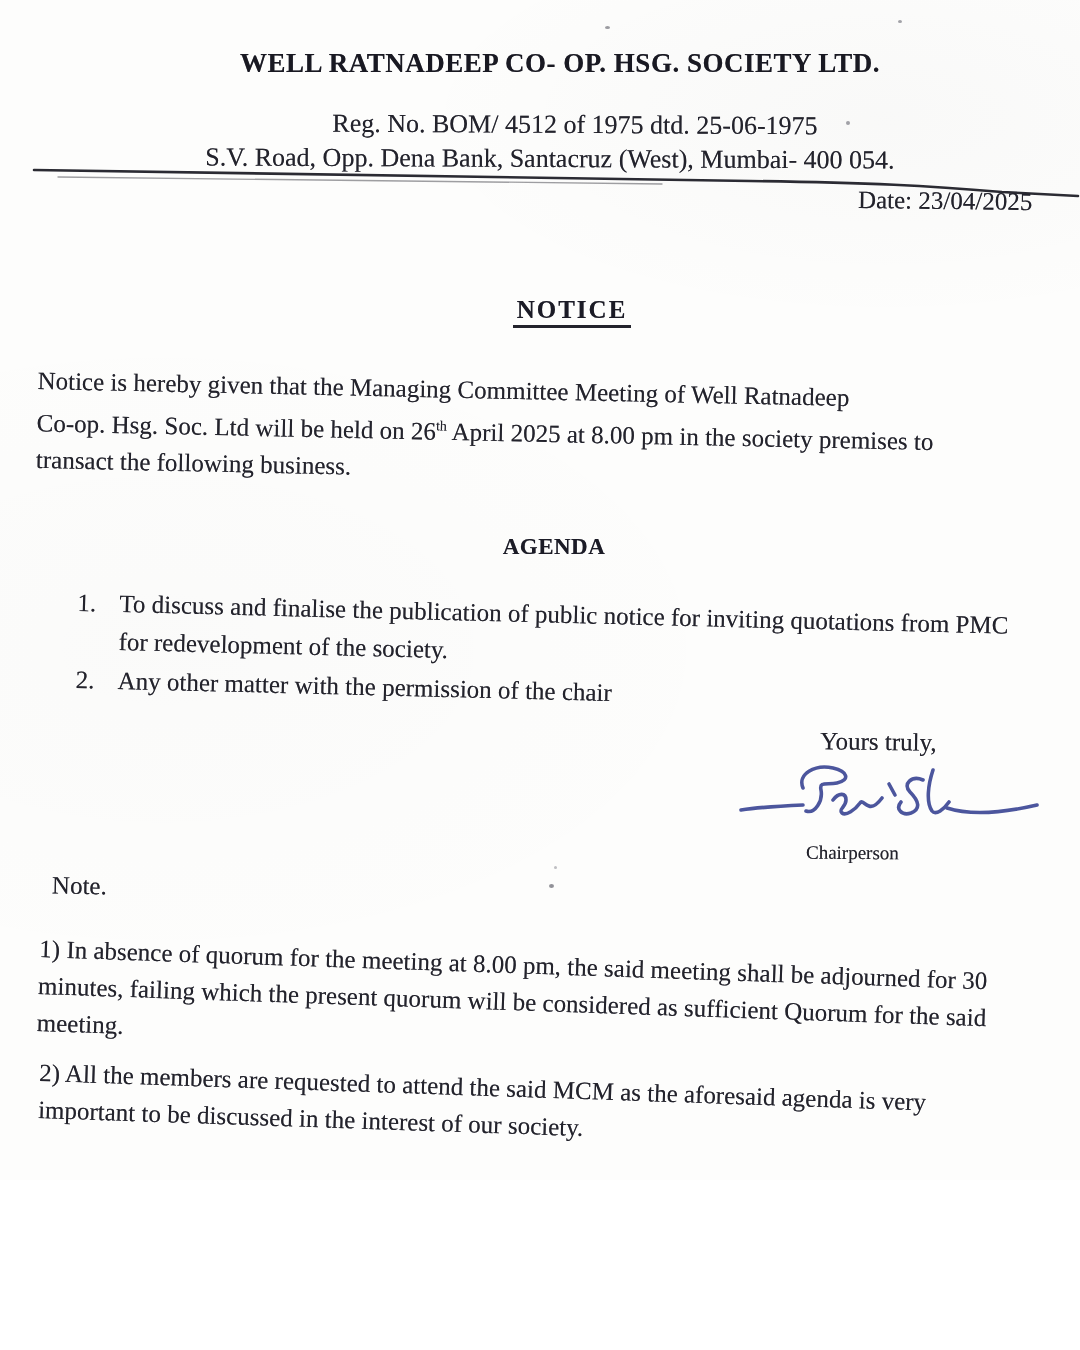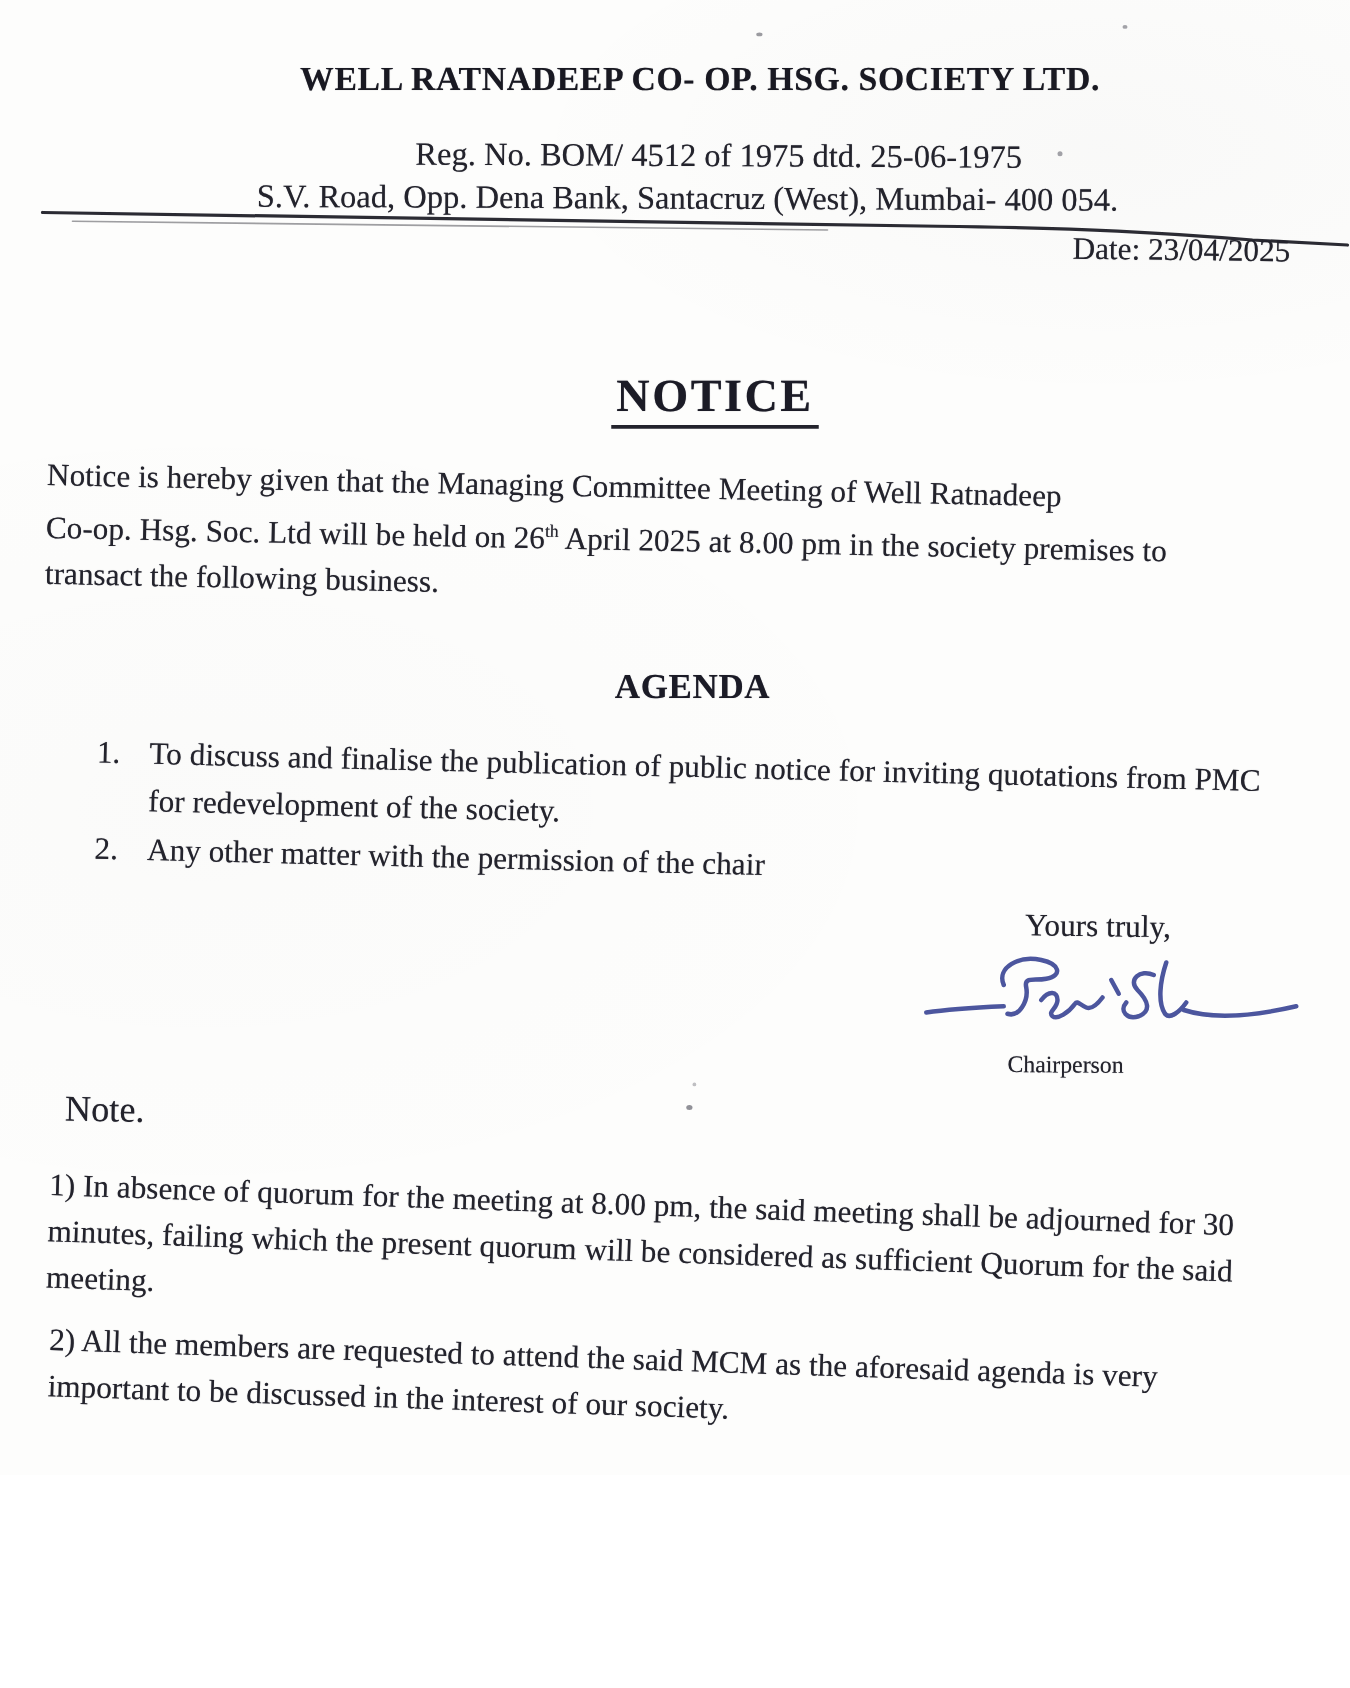--- a/index.html
+++ b/index.html
@@ -38,39 +38,39 @@
   .divider { position: absolute; top: 156px; left: 0; width: 1080px; height: 44px; }
   .date-line {
     position: absolute; top: 187px; right: 48px;
     font-size: 25px; transform: rotate(0.7deg);
   }
 
   
   .notice-heading {
     position: absolute; top: 296px; left: 0; right: 0;
     margin: 0; padding-left: 64px;
-    text-align: center; font-size: 37px; font-weight: bold; letter-spacing: 2px;
+    text-align: center; font-size: 25px; font-weight: bold; letter-spacing: 2px;
     color: #1b1b26;
   }
   .notice-heading span { border-bottom: 3px solid #23232c; padding: 0 4px 2px; }
 
   
   .intro {
     position: absolute; top: 362px; left: 38px; width: 980px;
     font-size: 25px; line-height: 37px;
     transform: rotate(1.2deg); transform-origin: left top;
   }
   .ln { white-space: nowrap; }
   sup { font-size: 14px; }
 
   
   .agenda-heading {
     position: absolute; top: 534px; left: 0; right: 0;
     margin: 0; padding-left: 28px;
-    text-align: center; font-size: 28px; font-weight: bold; letter-spacing: 0.5px;
+    text-align: center; font-size: 23px; font-weight: bold; letter-spacing: 0.5px;
     color: #1b1b26;
   }
   .agenda-list {
     position: absolute; top: 584px; left: 78px; width: 990px;
     font-size: 25px; line-height: 38px;
     transform: rotate(1.4deg); transform-origin: left top;
   }
   .agenda-item { display: flex; margin-bottom: 1px; }
   .agenda-num { width: 42px; flex: 0 0 42px; }
 
@@ -81,21 +81,21 @@
   }
   .signature { position: absolute; top: 758px; left: 733px; width: 315px; height: 72px; }
   .signatory-title {
     position: absolute; top: 842px; left: 806px;
     font-size: 19px; transform: rotate(0.4deg);
   }
 
   
   .note-label {
     position: absolute; top: 872px; left: 52px;
-    font-size: 29px; transform: rotate(1deg);
+    font-size: 25px; transform: rotate(1deg);
   }
   .note-para {
     position: absolute; left: 40px; width: 1010px;
     font-size: 25px; line-height: 37px;
     transform-origin: left top;
   }
   .note-1 { top: 930px; transform: rotate(1.95deg); }
   .note-2 { top: 1054px; transform: rotate(1.9deg); }
 
   

